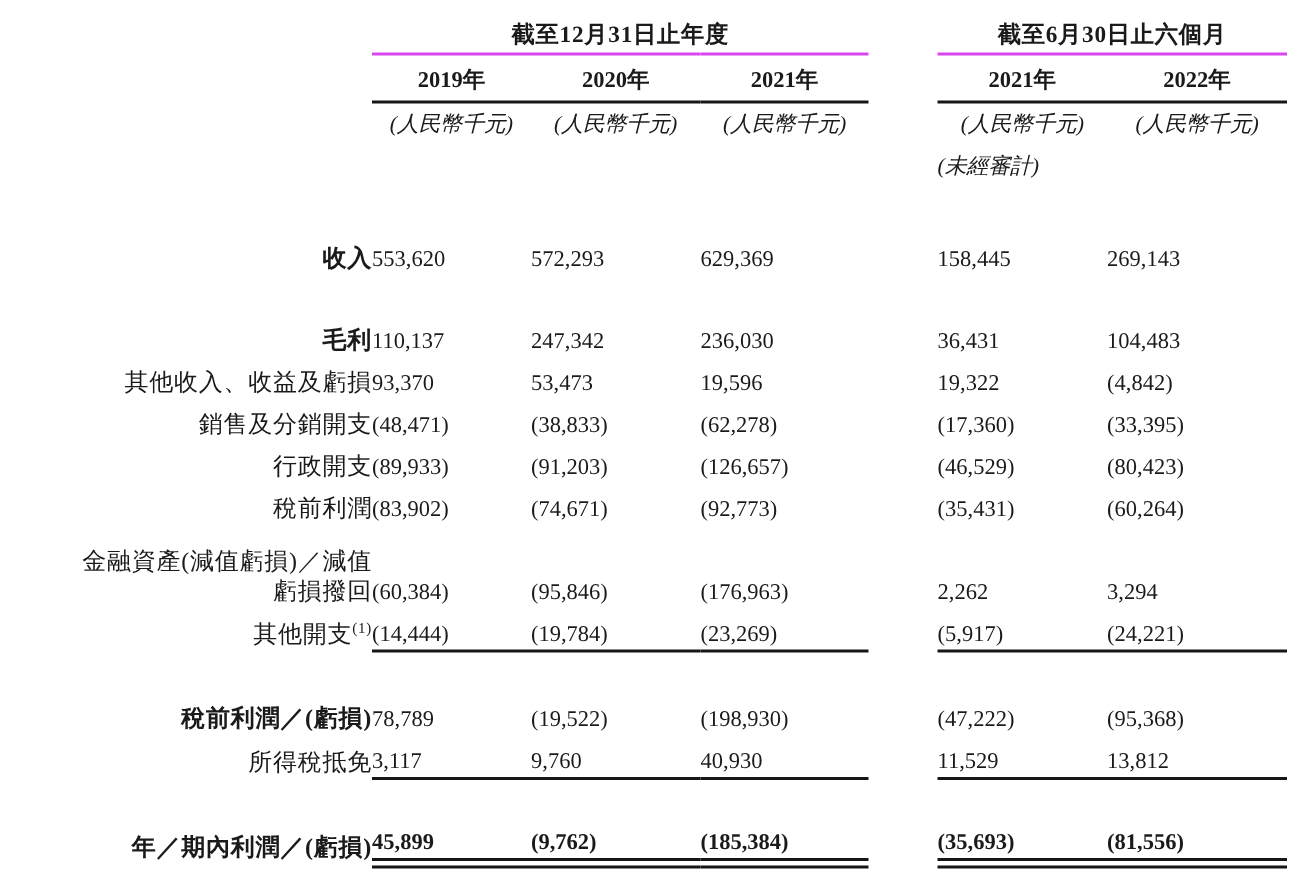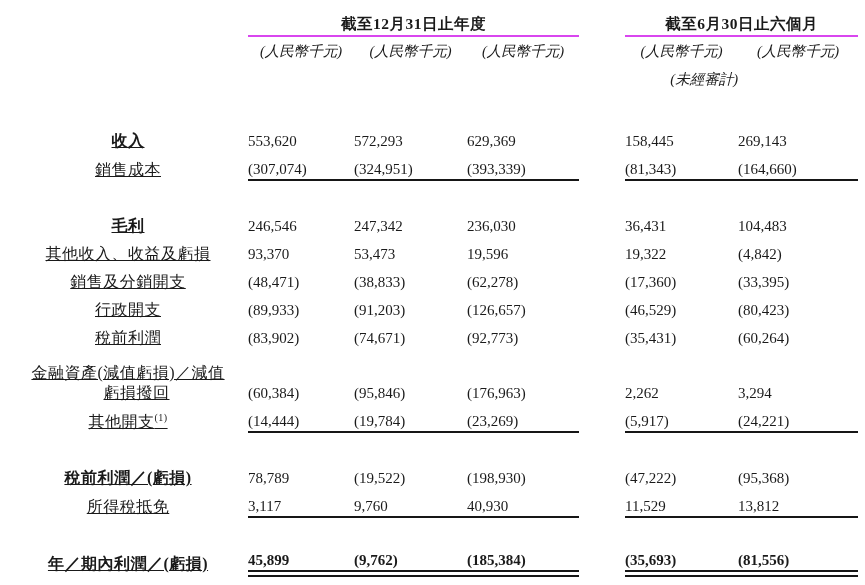--- a/index.html
+++ b/index.html
@@ -28,25 +28,25 @@
     padding-bottom:2px;
   }
   tr.year-row td{height:27px;}
   td.yr{
     font-weight:bold;text-align:center;font-size:15px;
     border-bottom:2px solid #161616;padding-bottom:3px;
   }
   tr.unit-row td{height:28px;margin-top:28px;}
   td.unit{font-style:italic;text-align:center;font-size:14.5px;padding-top:5px;vertical-align:top;}
   tr.note-row td{height:26px;}
-  td.note{font-style:italic;text-align:right;font-size:14.5px;vertical-align:top;}
+  td.note{font-style:italic;text-align:left;font-size:14.5px;vertical-align:top;}
 
   
   tr.data td{height:28px;}
-  td.lbl{text-align:center;font-size:16px;letter-spacing:0.5px;white-space:nowrap;text-decoration:underline;}
+  td.lbl{text-align:right;font-size:16px;letter-spacing:0.5px;white-space:nowrap;}
   td.num{text-align:left;padding-right:1px;font-family:"Liberation Serif","DejaVu Serif",serif;}
   tr.bold-label td.lbl{font-weight:bold;}
   tr.bold-values td.num{font-weight:bold;}
   td.u{border-bottom:2px solid #161616;}
   td.uu{border-bottom:7px double #161616;}
   tr.spacer td{height:27px;}
   tr.spacer-sm td{height:24px;}
   tr.two-line td{height:55px;}
   .lbl-line2{padding-left:17px;}
   sup{font-size:10px;line-height:0;}
@@ -67,20 +67,29 @@
   </colgroup>
 
   <tbody>
         <tr class="grp-row">
     <td></td>
     <td class="grp" colspan="3">截至12月31日止年度</td>
     <td></td>
     <td class="grp" colspan="2">截至6月30日止六個月</td>
   </tr>
 
+  <tr class="year-row">
+    <td></td>
+    <td class="yr">2019年</td>
+    <td class="yr">2020年</td>
+    <td class="yr">2021年</td>
+    <td></td>
+    <td class="yr">2021年</td>
+    <td class="yr">2022年</td>
+  </tr>
 
   <tr class="unit-row">
     <td></td>
     <td class="unit">(人民幣千元)</td>
     <td class="unit">(人民幣千元)</td>
     <td class="unit">(人民幣千元)</td>
     <td></td>
     <td class="unit">(人民幣千元)</td>
     <td class="unit">(人民幣千元)</td>
   </tr>
@@ -102,37 +111,28 @@
   <tr class="data bold-label">
     <td class="lbl">收入</td>
     <td class="num">553,620</td>
     <td class="num">572,293</td>
     <td class="num">629,369</td>
     <td></td>
     <td class="num">158,445</td>
     <td class="num">269,143</td>
   </tr>
 
-  <tr class="data">
-    <td class="lbl">銷售成本</td>
-    <td class="num u">(307,074)</td>
-    <td class="num u">(324,951)</td>
-    <td class="num u">(393,339)</td>
-    <td></td>
-    <td class="num u">(81,343)</td>
-    <td class="num u">(164,660)</td>
-  </tr>
 
   <tr class="spacer">
           <td colspan="7"></td>
         </tr>
 
   <tr class="data bold-label">
     <td class="lbl">毛利</td>
-    <td class="num">246,546</td>
+    <td class="num">110,137</td>
     <td class="num">247,342</td>
     <td class="num">236,030</td>
     <td></td>
     <td class="num">36,431</td>
     <td class="num">104,483</td>
   </tr>
 
   <tr class="data">
     <td class="lbl">其他收入、收益及虧損</td>
     <td class="num">93,370</td>

